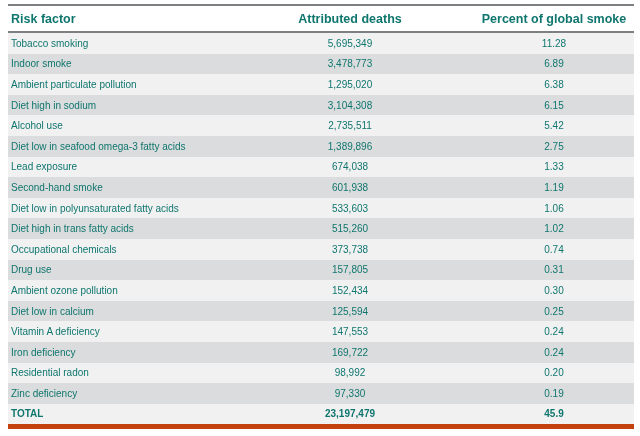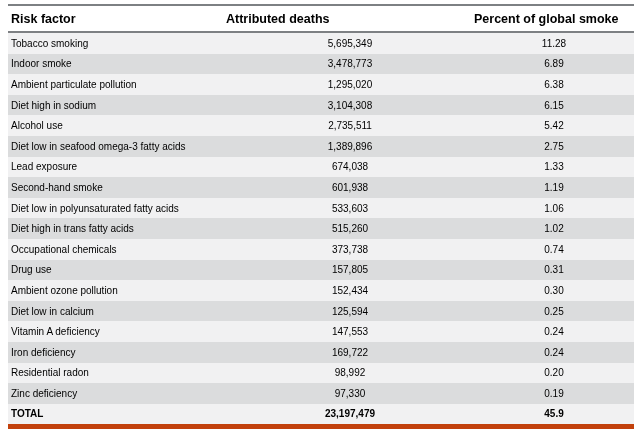--- a/index.html
+++ b/index.html
@@ -11,34 +11,34 @@
     overflow: hidden;
   }
   .page {
     padding: 4px 0 0 8px;
     font-family: "Liberation Sans", sans-serif;
   }
   table {
     border-collapse: collapse;
     table-layout: fixed;
     width: 626px;
-    color: #000000;
+    color: #0f766e;
   }
   col.c1 { width: 218px; }
   col.c2 { width: 248px; }
   col.c3 { width: 160px; }
   thead tr {
     border-top: 2px solid #7d8083;
     border-bottom: 2px solid #7d8083;
     background: #ffffff;
   }
   th {
     font-size: 12.5px;
     font-weight: bold;
-    text-align: left;
+    text-align: center;
     padding: 6px 0 5px 0;
     line-height: 14px;
     white-space: nowrap;
   }
   th.left, td.left {
     text-align: left;
     padding-left: 3px;
   }
   td {
     font-size: 10px;

